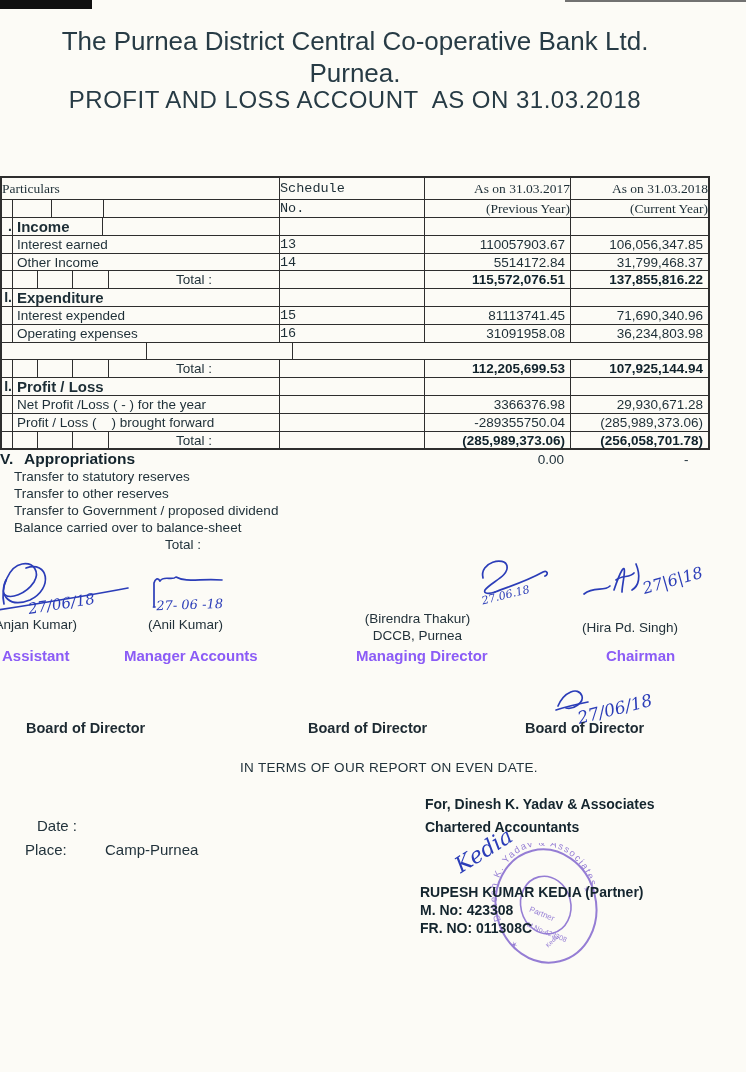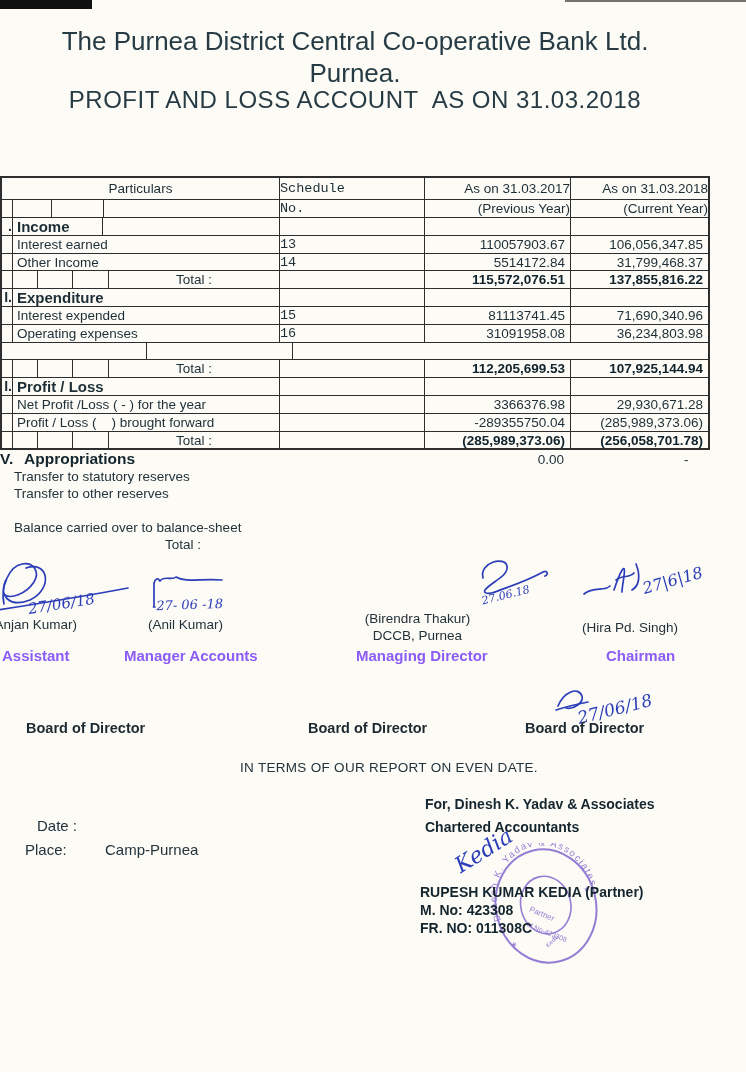--- a/index.html
+++ b/index.html
@@ -23,21 +23,21 @@
   .table{left:0;top:176px;width:710px;border:2px solid var(--bd);border-left:2px solid var(--bd);
          box-sizing:border-box;background:transparent;font-size:13.5px;color:#1d2e36;}
   .tr{display:flex;height:17.8px;line-height:17.8px;border-top:1.5px solid var(--bd);box-sizing:border-box;}
   .tr.h1{height:21px;line-height:21px;border-top:none;}
   .tr.h2{height:18px;line-height:18px;}
   .td{box-sizing:border-box;border-right:1.6px solid var(--bd);overflow:hidden;white-space:nowrap;}
   .td.part{width:278px;display:flex;}
   .td.sched{width:145px;text-align:left;font-family:Liberation Mono, monospace;}
   .td.y17{width:146px;text-align:right;padding-right:5px;}
   .td.y18{flex:1;text-align:right;padding-right:5px;border-right:none;}
-  .center{text-align:center;padding-right:0 !important;}
+  .center{text-align:left;padding-right:0 !important;font-family:Liberation Serif, serif;}
   .stub{width:10px;flex:none;border-right:1.5px solid var(--bd);text-align:right;font-weight:bold;font-size:14px;overflow:visible;}
   .cell{flex:none;border-right:1.5px solid var(--bd);}
   .w24{width:24px;} .w34{width:34px;} .w35{width:35px;} .w38{width:38px;} .w51{width:51px;}
   .fill{flex:1;}
   .lbl{padding-left:4px;}
   .sec .lbl{font-weight:bold;font-size:15px;}
   .wdiv{width:85px;border-right:1.5px solid var(--bd);}
   .tlabel{flex:1;text-align:center;}
   .bold{font-weight:bold;color:#10222b;}
 
@@ -223,20 +223,21 @@
     </div>
   </div>
 
   <div class="abs approp-title">
     <span class="rn">V.</span><span style="padding-left:14px">Appropriations</span>
   </div>
   <div class="abs approp-v17">0.00</div>
   <div class="abs approp-v18">-</div>
   <div class="abs approp-item" style="top:469px">Transfer to statutory reserves</div>
   <div class="abs approp-item" style="top:486px">Transfer to other reserves</div>
+  <div class="abs approp-item" style="top:503px">Transfer to Government / proposed dividend</div>
   <div class="abs approp-item" style="top:520px">Balance carried over to balance-sheet</div>
   <div class="abs approp-total">Total :</div>
 
   <svg class="abs" style="left:-6px;top:558px" width="170" height="64" viewBox="0 0 170 64">
     <path class="ink" d="M10,46 C6,28 16,8 28,6 C40,4 46,14 40,24 C32,36 16,42 10,36"></path>
     <path class="ink" d="M32,10 C54,2 60,30 36,42 C16,50 4,38 12,22"></path>
     <path class="ink" d="M4,52 C42,46 92,38 134,30"></path>
     <text class="ink-text" x="34" y="52" font-size="15" transform="rotate(-9 60 48)">27/06/18</text>
   </svg>
   <svg class="abs" style="left:142px;top:575px" width="105" height="44" viewBox="0 0 105 44">

